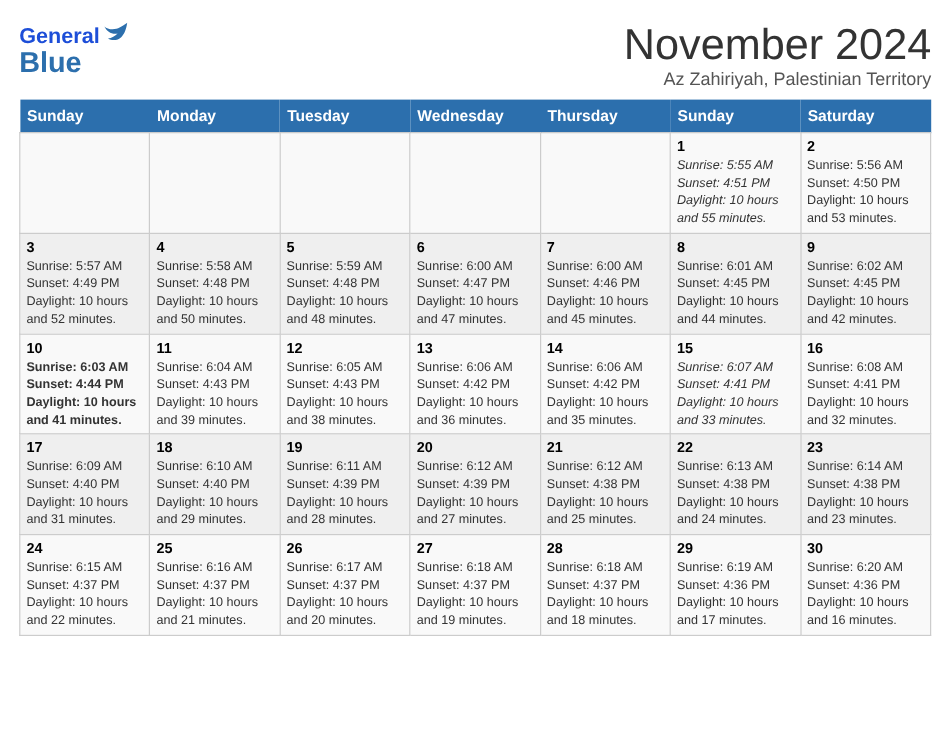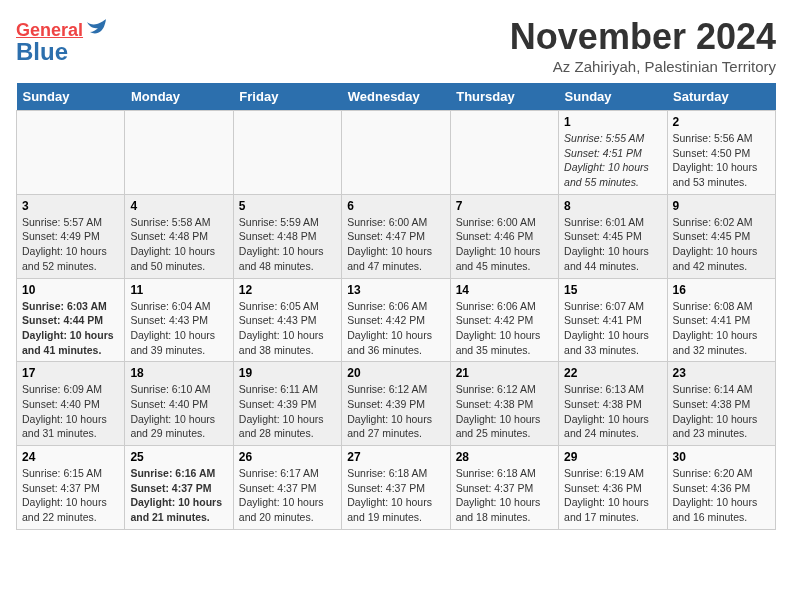--- a/index.html
+++ b/index.html
@@ -1,22 +1,22 @@
 <!DOCTYPE html>
 <html><head>
   <meta charset="utf-8">
   <style>
     * { box-sizing: border-box; margin: 0; padding: 0; }
     body { font-family: Arial, sans-serif; background: #fff; width: 792px; min-height: 612px; padding: 16px; }
     .header-section { display: flex; align-items: flex-start; justify-content: space-between; margin-bottom: 8px; }
     .logo { display: flex; align-items: center; }
-    .logo-text-general { font-size: 18px; font-weight: bold; color: #ef4444; text-decoration: underline; }
+    .logo-text-general { font-size: 18px; font-weight: bold; color: #1d4ed8; }
     .logo-text-blue { font-size: 18px; font-weight: bold; color: #2c6fad; }
     .title-section { text-align: right; }
-    .month-title { font-size: 36px; font-weight: bold; color: #333; }
+    .month-title { font-size: 36px; font-weight: normal; color: #333; }
     .location-title { font-size: 15px; color: #555; }
     table { width: 100%; border-collapse: collapse; font-size: 11px; }
     thead tr th { background-color: #2c6fad; color: #fff; text-align: left; padding: 6px 6px; font-size: 13px; }
     tbody tr td { vertical-align: top; padding: 4px 5px; border: 1px solid #ccc; width: 14.28%; min-height: 70px; }
     tbody tr { border-bottom: 1px solid #ccc; }
     tbody tr:nth-child(odd) td { background-color: #f9f9f9; }
     tbody tr:nth-child(even) td { background-color: #efefef; }
     .day-num { font-weight: bold; font-size: 12px; display: block; margin-bottom: 2px; }
     .day-info { font-size: 10.5px; color: #333; line-height: 1.4; }
     .empty-cell { background-color: inherit; }
@@ -42,21 +42,21 @@
     <div class="month-title">November 2024</div>
     <div class="location-title">Az Zahiriyah, Palestinian Territory</div>
   </div>
 </div>
 
 <table>
   <thead>
     <tr id="weekday-header">
     <th>Sunday</th>
         <th>Monday</th>
-        <th>Friday</th>
+        <th>Tuesday</th>
         <th>Wednesday</th>
         <th>Thursday</th>
         <th>Sunday</th>
         <th>Saturday</th>
       </tr>
   </thead>
   <tbody id="calendar-body">
   <tr>
         <td class="empty-cell"></td>
         <td class="empty-cell"></td>
@@ -116,21 +116,21 @@
 Daylight: 10 hours
 and 38 minutes.</span></td>
         <td><span class="day-num">13</span><span class="day-info" style="white-space: pre-line;">Sunrise: 6:06 AM
 Sunset: 4:42 PM
 Daylight: 10 hours
 and 36 minutes.</span></td>
         <td><span class="day-num">14</span><span class="day-info" style="white-space: pre-line;">Sunrise: 6:06 AM
 Sunset: 4:42 PM
 Daylight: 10 hours
 and 35 minutes.</span></td>
-        <td><span class="day-num">15</span><span class="day-info" style="white-space: pre-line;">Sunrise: 6:07 AM
+        <td><span class="day-num">15</span><span class="day-info" style="white-space: pre-line; font-style: italic;">Sunrise: 6:07 AM
 Sunset: 4:41 PM
 Daylight: 10 hours
 and 33 minutes.</span></td>
         <td><span class="day-num">16</span><span class="day-info" style="white-space: pre-line;">Sunrise: 6:08 AM
 Sunset: 4:41 PM
 Daylight: 10 hours
 and 32 minutes.</span></td>
       </tr>
       <tr>
         <td><span class="day-num">17</span><span class="day-info" style="white-space: pre-line; margin-top: 45px;">Sunrise: 6:09 AM
@@ -160,21 +160,21 @@
         <td><span class="day-num">23</span><span class="day-info" style="white-space: pre-line;">Sunrise: 6:14 AM
 Sunset: 4:38 PM
 Daylight: 10 hours
 and 23 minutes.</span></td>
       </tr>
       <tr>
         <td><span class="day-num">24</span><span class="day-info" style="white-space: pre-line;">Sunrise: 6:15 AM
 Sunset: 4:37 PM
 Daylight: 10 hours
 and 22 minutes.</span></td>
-        <td><span class="day-num">25</span><span class="day-info" style="white-space: pre-line; font-weight: bold;">Sunrise: 6:16 AM
+        <td><span class="day-num">25</span><span class="day-info" style="white-space: pre-line;">Sunrise: 6:16 AM
 Sunset: 4:37 PM
 Daylight: 10 hours
 and 21 minutes.</span></td>
         <td><span class="day-num">26</span><span class="day-info" style="white-space: pre-line;">Sunrise: 6:17 AM
 Sunset: 4:37 PM
 Daylight: 10 hours
 and 20 minutes.</span></td>
         <td><span class="day-num">27</span><span class="day-info" style="white-space: pre-line;">Sunrise: 6:18 AM
 Sunset: 4:37 PM
 Daylight: 10 hours

